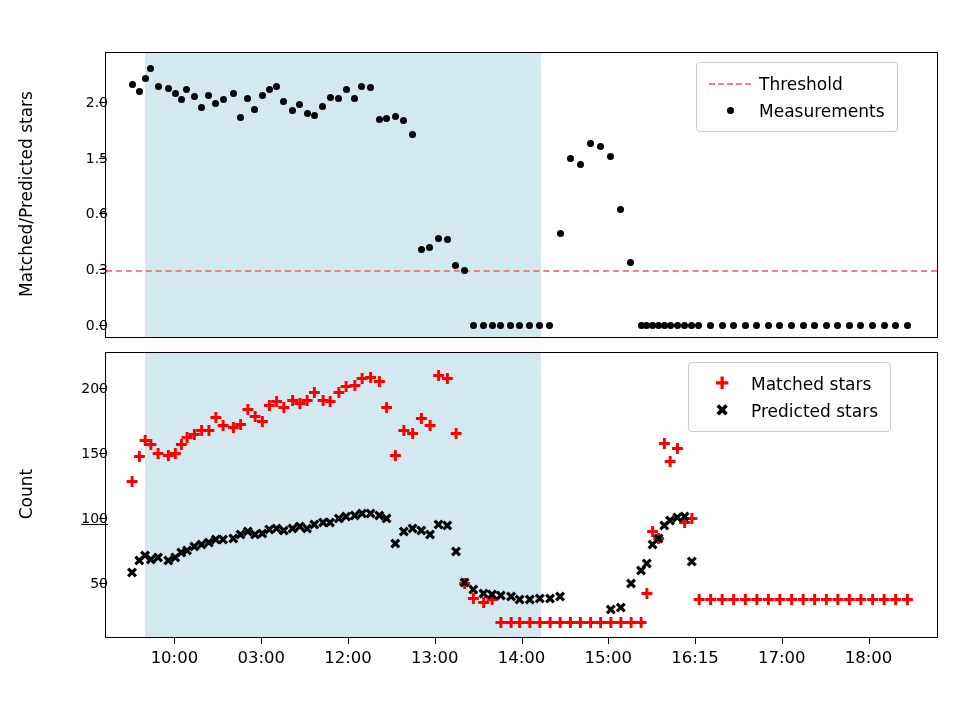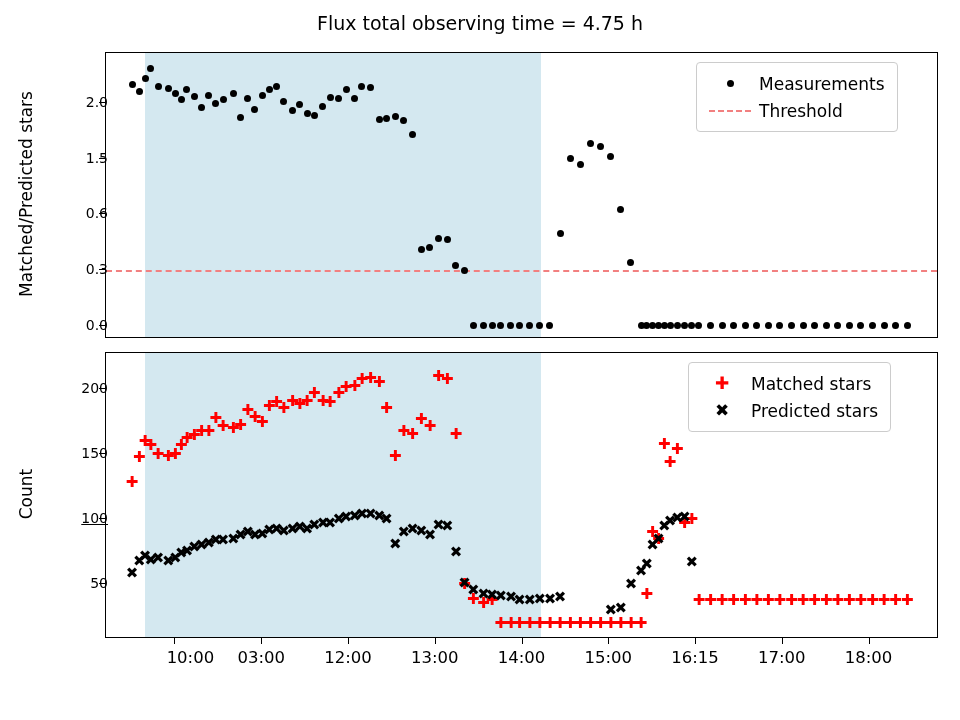--- a/index.html
+++ b/index.html
@@ -140,21 +140,20 @@
   }
   .key-glyph {
     font-size: 17px; font-weight: bold; line-height: 1;
   }
 </style>
 </head>
 <body>
 
 <div id="figure">
 
-  <div class="fig-title">Flux total observing time = 4.75 h</div>
 
   <div class="panel" id="panel-top">
     <div class="shade" id="shade-top" style="left: 39.0469px; width: 396.253px; background: rgb(212, 232, 240);"></div>
     <div class="threshold-line" id="thr-line" style="top: 217.004px; border-top-color: rgb(242, 128, 128);"></div>
     <div id="pts-top">
         <div class="pt" style="left: 26.0312px; top: 31.1595px;"></div>
         <div class="pt" style="left: 33.2622px; top: 38.9494px;"></div>
         <div class="pt" style="left: 39.0469px; top: 25.5953px;"></div>
         <div class="pt" style="left: 44.8316px; top: 15.5798px;"></div>
         <div class="pt" style="left: 52.0625px; top: 33.3852px;"></div>
@@ -255,29 +254,29 @@
       <div class="ytick-label" style="top: 157.72px; left: 0px; width: 92px;">1.5</div>
       <div class="ytick-mark" style="top: 157.72px; left: 99px;"></div>
       <div class="ytick-label" style="top: 102.078px; left: 0px; width: 92px;">2.0</div>
       <div class="ytick-mark" style="top: 102.078px; left: 99px;"></div>
     </div>
   <div class="ylabel" id="ylabel-top" style="width: 286px; left: -117px; top: 184px;">Matched/Predicted stars</div>
 
   <div class="legend" id="legend-top" style="left: 696px; top: 62px;">
     <div class="legend-row">
       <span class="legend-key">
+          <span class="key-dash"></span>
+        </span>
+      <span class="legend-text">Threshold</span>
+    </div>
+    <div class="legend-row">
+      <span class="legend-key">
           <span class="key-dot"></span>
         </span>
       <span class="legend-text">Measurements</span>
-    </div>
-    <div class="legend-row">
-      <span class="legend-key">
-          <span class="key-dash"></span>
-        </span>
-      <span class="legend-text">Threshold</span>
     </div>
   </div>
 
   <div class="panel" id="panel-bot">
     <div class="shade" id="shade-bot" style="left: 39.0469px; width: 396.253px; background: rgb(212, 232, 240);"></div>
     <div id="pts-bot">
         <div class="mk mk-plus" style="left: 26.0312px; top: 128.7px;">✚</div>
         <div class="mk mk-plus" style="left: 33.2622px; top: 104px;">✚</div>
         <div class="mk mk-plus" style="left: 39.0469px; top: 88.4px;">✚</div>
         <div class="mk mk-plus" style="left: 44.8316px; top: 92.3px;">✚</div>
@@ -457,21 +456,21 @@
     <div class="legend-row">
       <span class="legend-key">
           <span class="key-glyph mk-ex">✖</span>
         </span>
       <span class="legend-text">Predicted stars</span>
     </div>
   </div>
 
   <div id="xticks">
       <div class="xtick-mark" style="left: 174.417px; top: 638px;"></div>
-      <div class="xtick-label" style="left: 174.417px; top: 648px; margin-left: 16px;">10:00</div>
+      <div class="xtick-label" style="left: 174.417px; top: 648px;">10:00</div>
       <div class="xtick-mark" style="left: 261.188px; top: 638px;"></div>
       <div class="xtick-label" style="left: 261.188px; top: 648px;">03:00</div>
       <div class="xtick-mark" style="left: 347.958px; top: 638px;"></div>
       <div class="xtick-label" style="left: 347.958px; top: 648px;">12:00</div>
       <div class="xtick-mark" style="left: 434.729px; top: 638px;"></div>
       <div class="xtick-label" style="left: 434.729px; top: 648px;">13:00</div>
       <div class="xtick-mark" style="left: 521.5px; top: 638px;"></div>
       <div class="xtick-label" style="left: 521.5px; top: 648px;">14:00</div>
       <div class="xtick-mark" style="left: 608.271px; top: 638px;"></div>
       <div class="xtick-label" style="left: 608.271px; top: 648px;">15:00</div>

